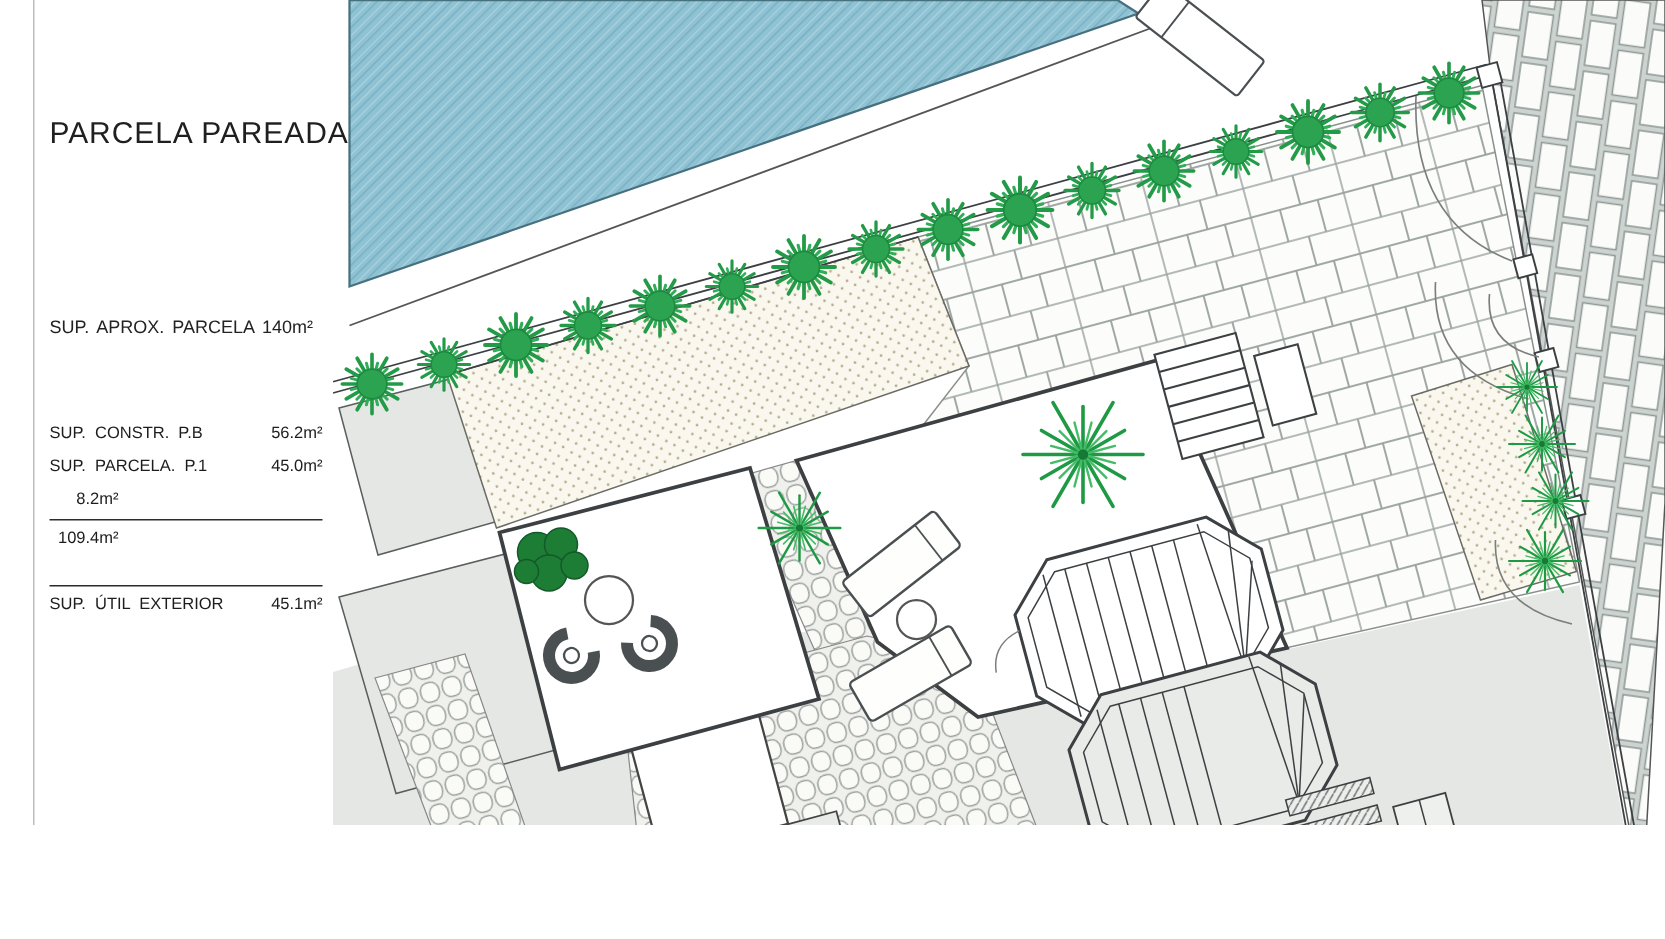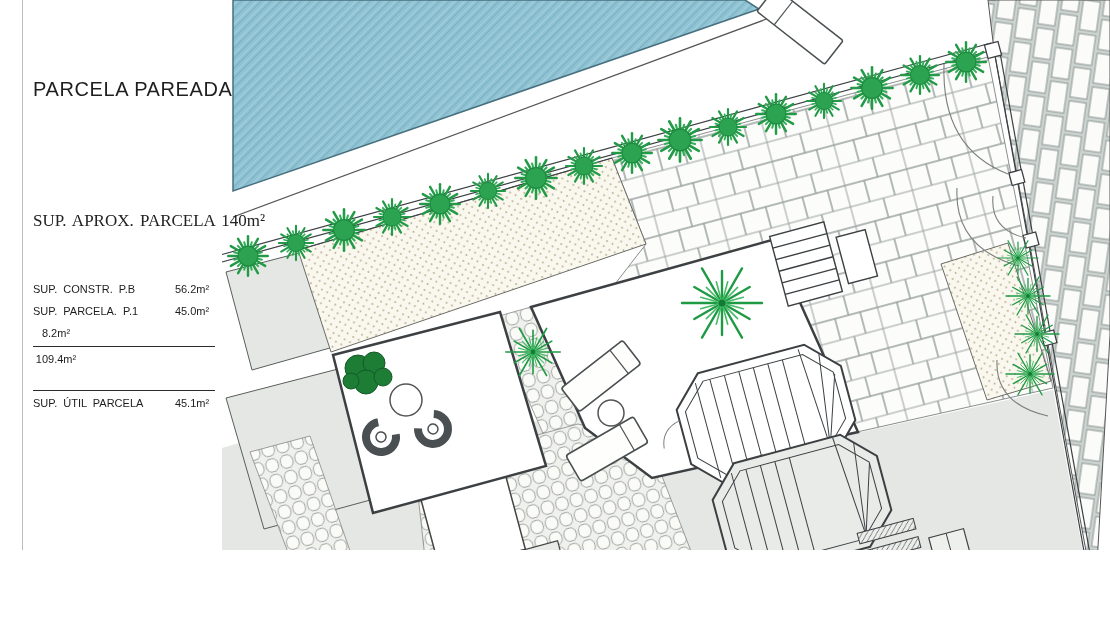--- a/index.html
+++ b/index.html
@@ -2,27 +2,27 @@
 <html><head>
 <meta charset="utf-8">
 <style>
   html,body{margin:0;padding:0;background:#ffffff;}
   #stage{position:relative;width:1110px;height:550px;overflow:hidden;background:#ffffff;
          font-family:"Liberation Sans",sans-serif;}
   #plan-svg{position:absolute;left:0;top:0;}
   .panel{position:absolute;left:0;top:0;width:222px;height:626px;background:#ffffff;z-index:5;}
   .panel .title{position:absolute;left:33px;top:78px;font-size:20px;letter-spacing:.6px;
                 color:#1f1f1f;white-space:nowrap;}
-  .panel .subtitle{position:absolute;left:33px;top:211px;font-size:17px;color:#222;
-                   word-spacing:2px;white-space:nowrap;font-family:Liberation Serif, serif;}
+  .panel .subtitle{position:absolute;left:33px;top:211px;font-size:12px;color:#222;
+                   word-spacing:2px;white-space:nowrap;}
   .group{position:absolute;left:33px;width:182px;font-size:11px;color:#1d1d1d;word-spacing:3px;}
   .g1{top:278px;} .g2{top:388px;}
   .row{display:flex;line-height:22px;}
   .row .lbl{flex:1;white-space:nowrap;}
-  .row .val{width:46px;text-align:center;white-space:nowrap;}
+  .row .val{width:46px;text-align:right;white-space:nowrap;}
   .sumline{border-top:1.5px solid #2b2b2b;margin:2px 0 1px 0;height:0;}
   .frame-left{position:absolute;left:22px;top:0;width:1px;height:626px;background:#b9bdbb;z-index:6;}
   .frame-bottom{position:absolute;left:22px;top:617px;width:1088px;height:4px;background:#e0e4e1;z-index:6;}
 </style>
 </head>
 <body>
 
 <div id="stage">
 
 <svg id="plan-svg" width="1110" height="626" viewBox="0 0 1110 626">
@@ -336,21 +336,21 @@
       </div>
       <div class="sumline"></div>
       <div class="row">
         <span class="val">109.4m²</span>
       </div>
     </div>
 
     <div class="group g2">
       <div class="sumline"></div>
       <div class="row">
-        <span class="lbl">SUP. ÚTIL PARCELA</span>
+        <span class="lbl">SUP. ÚTIL EXTERIOR</span>
         <span class="val">45.1m²</span>
       </div>
     </div>
   </div>
 
   <div class="frame-left"></div>
   <div class="frame-bottom"></div>
 </div>
 
 </body></html>

